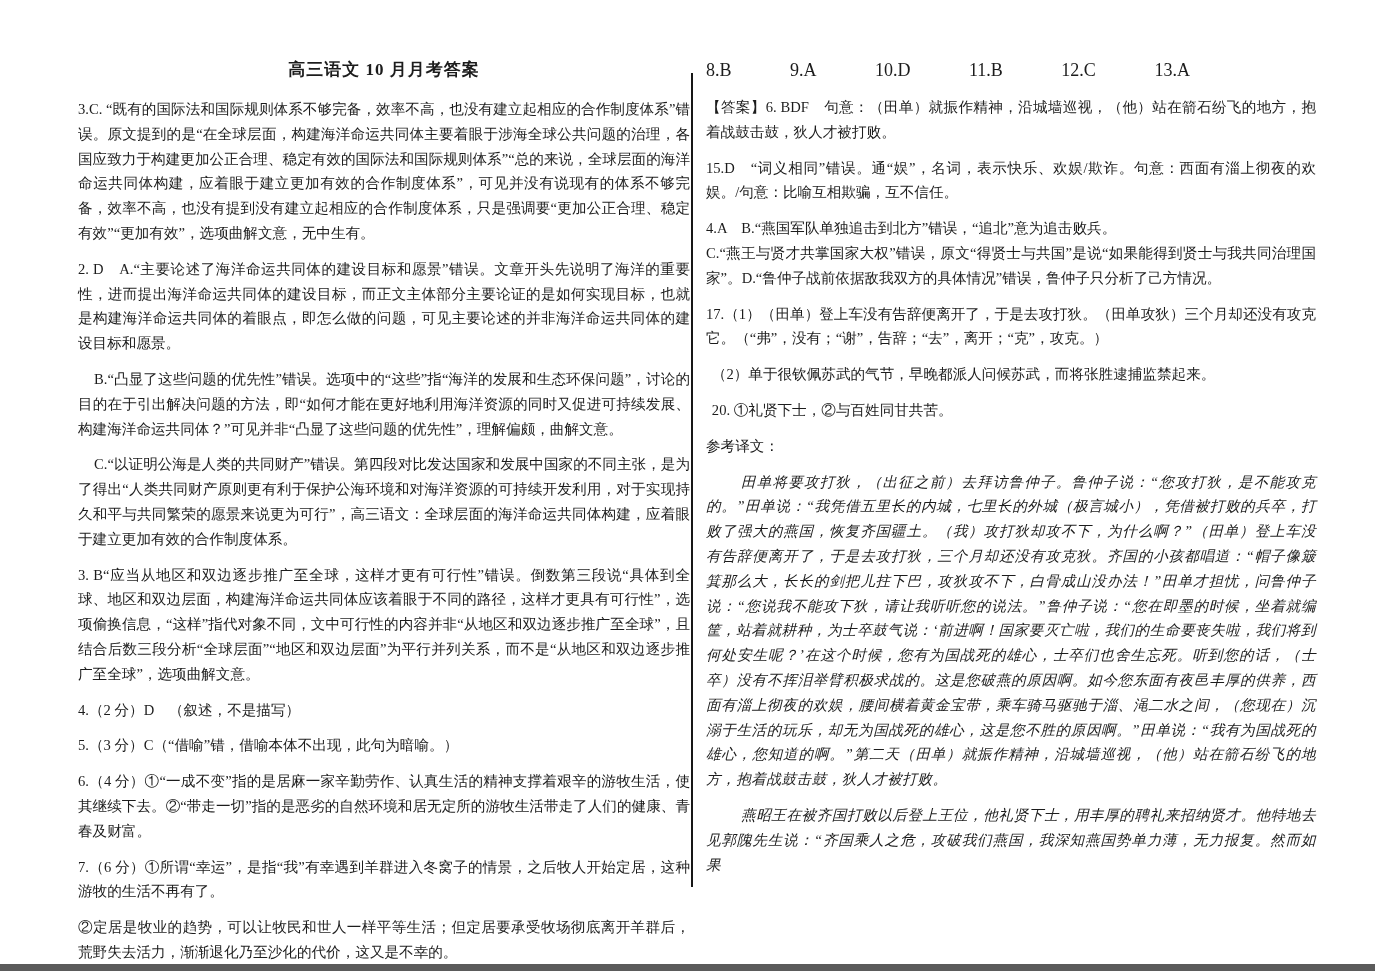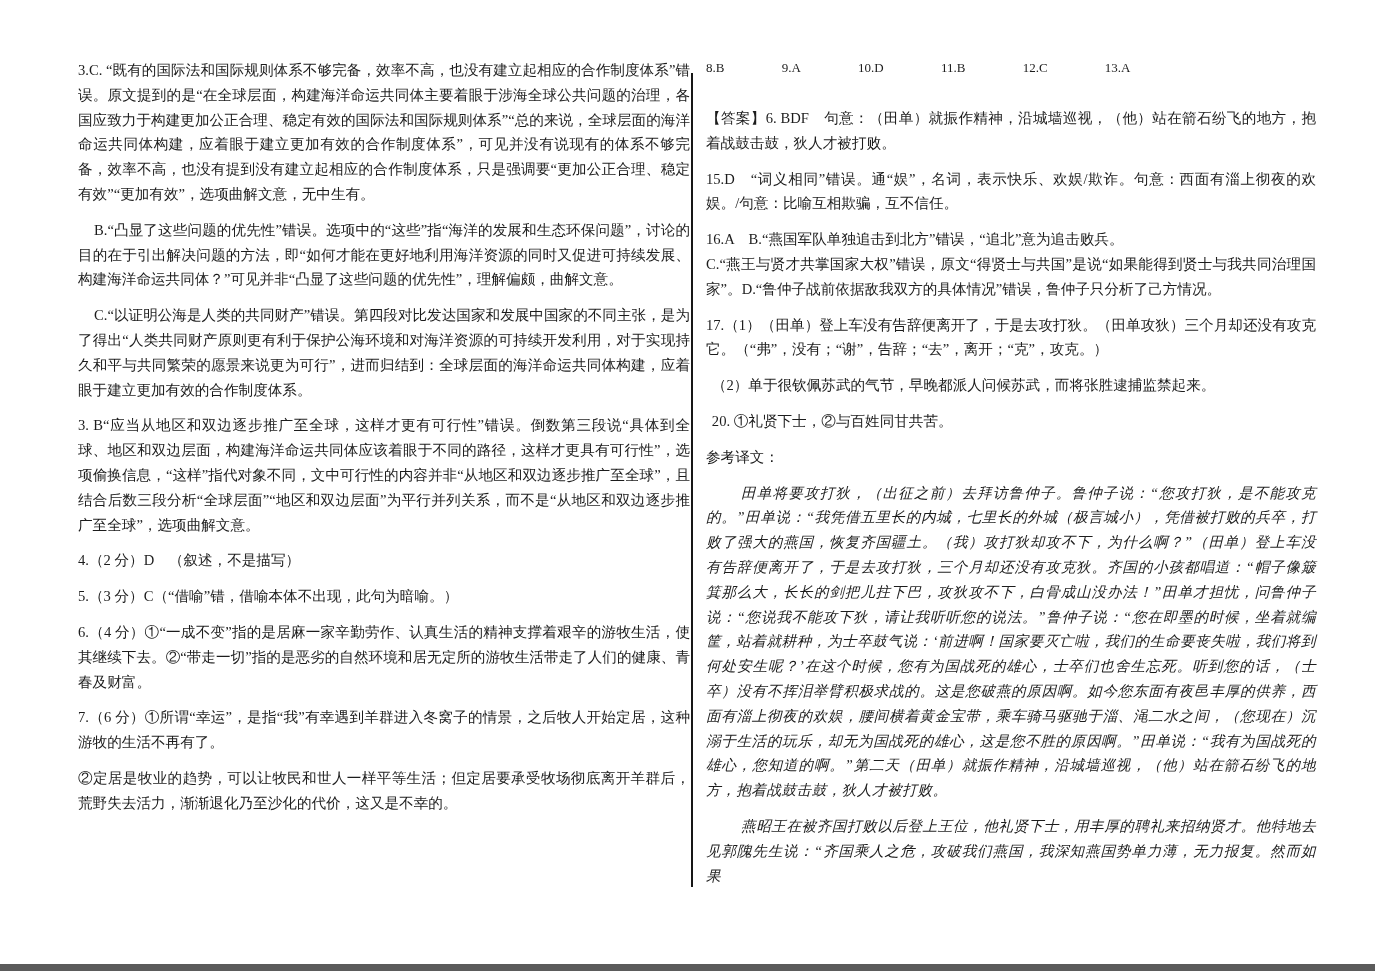--- a/index.html
+++ b/index.html
@@ -59,22 +59,22 @@
     font-size: 14.6px;
     line-height: 1.7;
     text-align: justify;
     word-break: break-all;
   }
   p.tight { margin-bottom: 0; }
   p.indent1 { text-indent: 1.1em; }
   p.indent-small { text-indent: 0.4em; }
 
   .answers-row {
-    margin: 4px 0 30px 0;
-    font-size: 13px;
+    margin: 4px 0 14px 0;
+    font-size: 18px;
   }
   .answers-row span {
     display: inline-block;
     margin-right: 54px;
   }
   .answers-row span:last-child { margin-right: 0; }
 
   .kai {
     font-style: italic;
     font-size: 14px;
@@ -89,43 +89,45 @@
     text-indent: 2.4em;
     margin-bottom: 12px;
   }
 </style>
 </head>
 <body>
 
 <div class="page">
 
   <div class="col-left">
+    <h1 class="doc-title">高三语文 10 月月考答案</h1>
     <p class="para">3.C. “既有的国际法和国际规则体系不够完备，效率不高，也没有建立起相应的合作制度体系”错误。原文提到的是“在全球层面，构建海洋命运共同体主要着眼于涉海全球公共问题的治理，各国应致力于构建更加公正合理、稳定有效的国际法和国际规则体系”“总的来说，全球层面的海洋命运共同体构建，应着眼于建立更加有效的合作制度体系”，可见并没有说现有的体系不够完备，效率不高，也没有提到没有建立起相应的合作制度体系，只是强调要“更加公正合理、稳定有效”“更加有效”，选项曲解文意，无中生有。</p>
+    <p class="para">2. D　A.“主要论述了海洋命运共同体的建设目标和愿景”错误。文章开头先说明了海洋的重要性，进而提出海洋命运共同体的建设目标，而正文主体部分主要论证的是如何实现目标，也就是构建海洋命运共同体的着眼点，即怎么做的问题，可见主要论述的并非海洋命运共同体的建设目标和愿景。</p>
     <p class="para indent1">B.“凸显了这些问题的优先性”错误。选项中的“这些”指“海洋的发展和生态环保问题”，讨论的目的在于引出解决问题的方法，即“如何才能在更好地利用海洋资源的同时又促进可持续发展、构建海洋命运共同体？”可见并非“凸显了这些问题的优先性”，理解偏颇，曲解文意。</p>
-    <p class="para indent1">C.“以证明公海是人类的共同财产”错误。第四段对比发达国家和发展中国家的不同主张，是为了得出“人类共同财产原则更有利于保护公海环境和对海洋资源的可持续开发利用，对于实现持久和平与共同繁荣的愿景来说更为可行”，进而归结到：全球层面的海洋命运共同体构建，应着眼于建立更加有效的合作制度体系。</p>
+    <p class="para indent1">C.“以证明公海是人类的共同财产”错误。第四段对比发达国家和发展中国家的不同主张，是为了得出“人类共同财产原则更有利于保护公海环境和对海洋资源的可持续开发利用，对于实现持久和平与共同繁荣的愿景来说更为可行”，高三语文：全球层面的海洋命运共同体构建，应着眼于建立更加有效的合作制度体系。</p>
     <p class="para">3. B“应当从地区和双边逐步推广至全球，这样才更有可行性”错误。倒数第三段说“具体到全球、地区和双边层面，构建海洋命运共同体应该着眼于不同的路径，这样才更具有可行性”，选项偷换信息，“这样”指代对象不同，文中可行性的内容并非“从地区和双边逐步推广至全球”，且结合后数三段分析“全球层面”“地区和双边层面”为平行并列关系，而不是“从地区和双边逐步推广至全球”，选项曲解文意。</p>
     <p class="para">4.（2 分）D　（叙述，不是描写）</p>
     <p class="para">5.（3 分）C（“借喻”错，借喻本体不出现，此句为暗喻。）</p>
     <p class="para">6.（4 分）①“一成不变”指的是居麻一家辛勤劳作、认真生活的精神支撑着艰辛的游牧生活，使其继续下去。②“带走一切”指的是恶劣的自然环境和居无定所的游牧生活带走了人们的健康、青春及财富。</p>
     <p class="para">7.（6 分）①所谓“幸运”，是指“我”有幸遇到羊群进入冬窝子的情景，之后牧人开始定居，这种游牧的生活不再有了。</p>
     <p class="para">②定居是牧业的趋势，可以让牧民和世人一样平等生活；但定居要承受牧场彻底离开羊群后，荒野失去活力，渐渐退化乃至沙化的代价，这又是不幸的。</p>
   </div>
 
   <div class="col-right">
     <div class="answers-row">
       <span>8.B</span>
       <span>9.A</span>
       <span>10.D</span>
       <span>11.B</span>
       <span>12.C</span>
       <span>13.A</span>
     </div>
     <p class="para">【答案】6. BDF　句意：（田单）就振作精神，沿城墙巡视，（他）站在箭石纷飞的地方，抱着战鼓击鼓，狄人才被打败。</p>
     <p class="para">15.D　“词义相同”错误。通“娱”，名词，表示快乐、欢娱/欺诈。句意：西面有淄上彻夜的欢娱。/句意：比喻互相欺骗，互不信任。</p>
-    <p class="para tight">16.A　B.“燕国军队单独追击到北方”错误，“追北”意为追击败兵。</p>
+    <p class="para tight">4.A　B.“燕国军队单独追击到北方”错误，“追北”意为追击败兵。</p>
     <p class="para">C.“燕王与贤才共掌国家大权”错误，原文“得贤士与共国”是说“如果能得到贤士与我共同治理国家”。D.“鲁仲子战前依据敌我双方的具体情况”错误，鲁仲子只分析了己方情况。</p>
     <p class="para">17.（1）（田单）登上车没有告辞便离开了，于是去攻打狄。（田单攻狄）三个月却还没有攻克它。（“弗”，没有；“谢”，告辞；“去”，离开；“克”，攻克。）</p>
     <p class="para indent-small">（2）单于很钦佩苏武的气节，早晚都派人问候苏武，而将张胜逮捕监禁起来。</p>
     <p class="para indent-small">20. ①礼贤下士，②与百姓同甘共苦。</p>
     <p class="para">参考译文：</p>
     <p class="para kai kai-body">田单将要攻打狄，（出征之前）去拜访鲁仲子。鲁仲子说：“您攻打狄，是不能攻克的。”田单说：“我凭借五里长的内城，七里长的外城（极言城小），凭借被打败的兵卒，打败了强大的燕国，恢复齐国疆土。（我）攻打狄却攻不下，为什么啊？”（田单）登上车没有告辞便离开了，于是去攻打狄，三个月却还没有攻克狄。齐国的小孩都唱道：“帽子像簸箕那么大，长长的剑把儿拄下巴，攻狄攻不下，白骨成山没办法！”田单才担忧，问鲁仲子说：“您说我不能攻下狄，请让我听听您的说法。”鲁仲子说：“您在即墨的时候，坐着就编筐，站着就耕种，为士卒鼓气说：‘前进啊！国家要灭亡啦，我们的生命要丧失啦，我们将到何处安生呢？’在这个时候，您有为国战死的雄心，士卒们也舍生忘死。听到您的话，（士卒）没有不挥泪举臂积极求战的。这是您破燕的原因啊。如今您东面有夜邑丰厚的供养，西面有淄上彻夜的欢娱，腰间横着黄金宝带，乘车骑马驱驰于淄、渑二水之间，（您现在）沉溺于生活的玩乐，却无为国战死的雄心，这是您不胜的原因啊。”田单说：“我有为国战死的雄心，您知道的啊。”第二天（田单）就振作精神，沿城墙巡视，（他）站在箭石纷飞的地方，抱着战鼓击鼓，狄人才被打败。</p>
     <p class="para kai kai-body">燕昭王在被齐国打败以后登上王位，他礼贤下士，用丰厚的聘礼来招纳贤才。他特地去见郭隗先生说：“齐国乘人之危，攻破我们燕国，我深知燕国势单力薄，无力报复。然而如果</p>
   </div>
 
   <div class="divider"></div>

